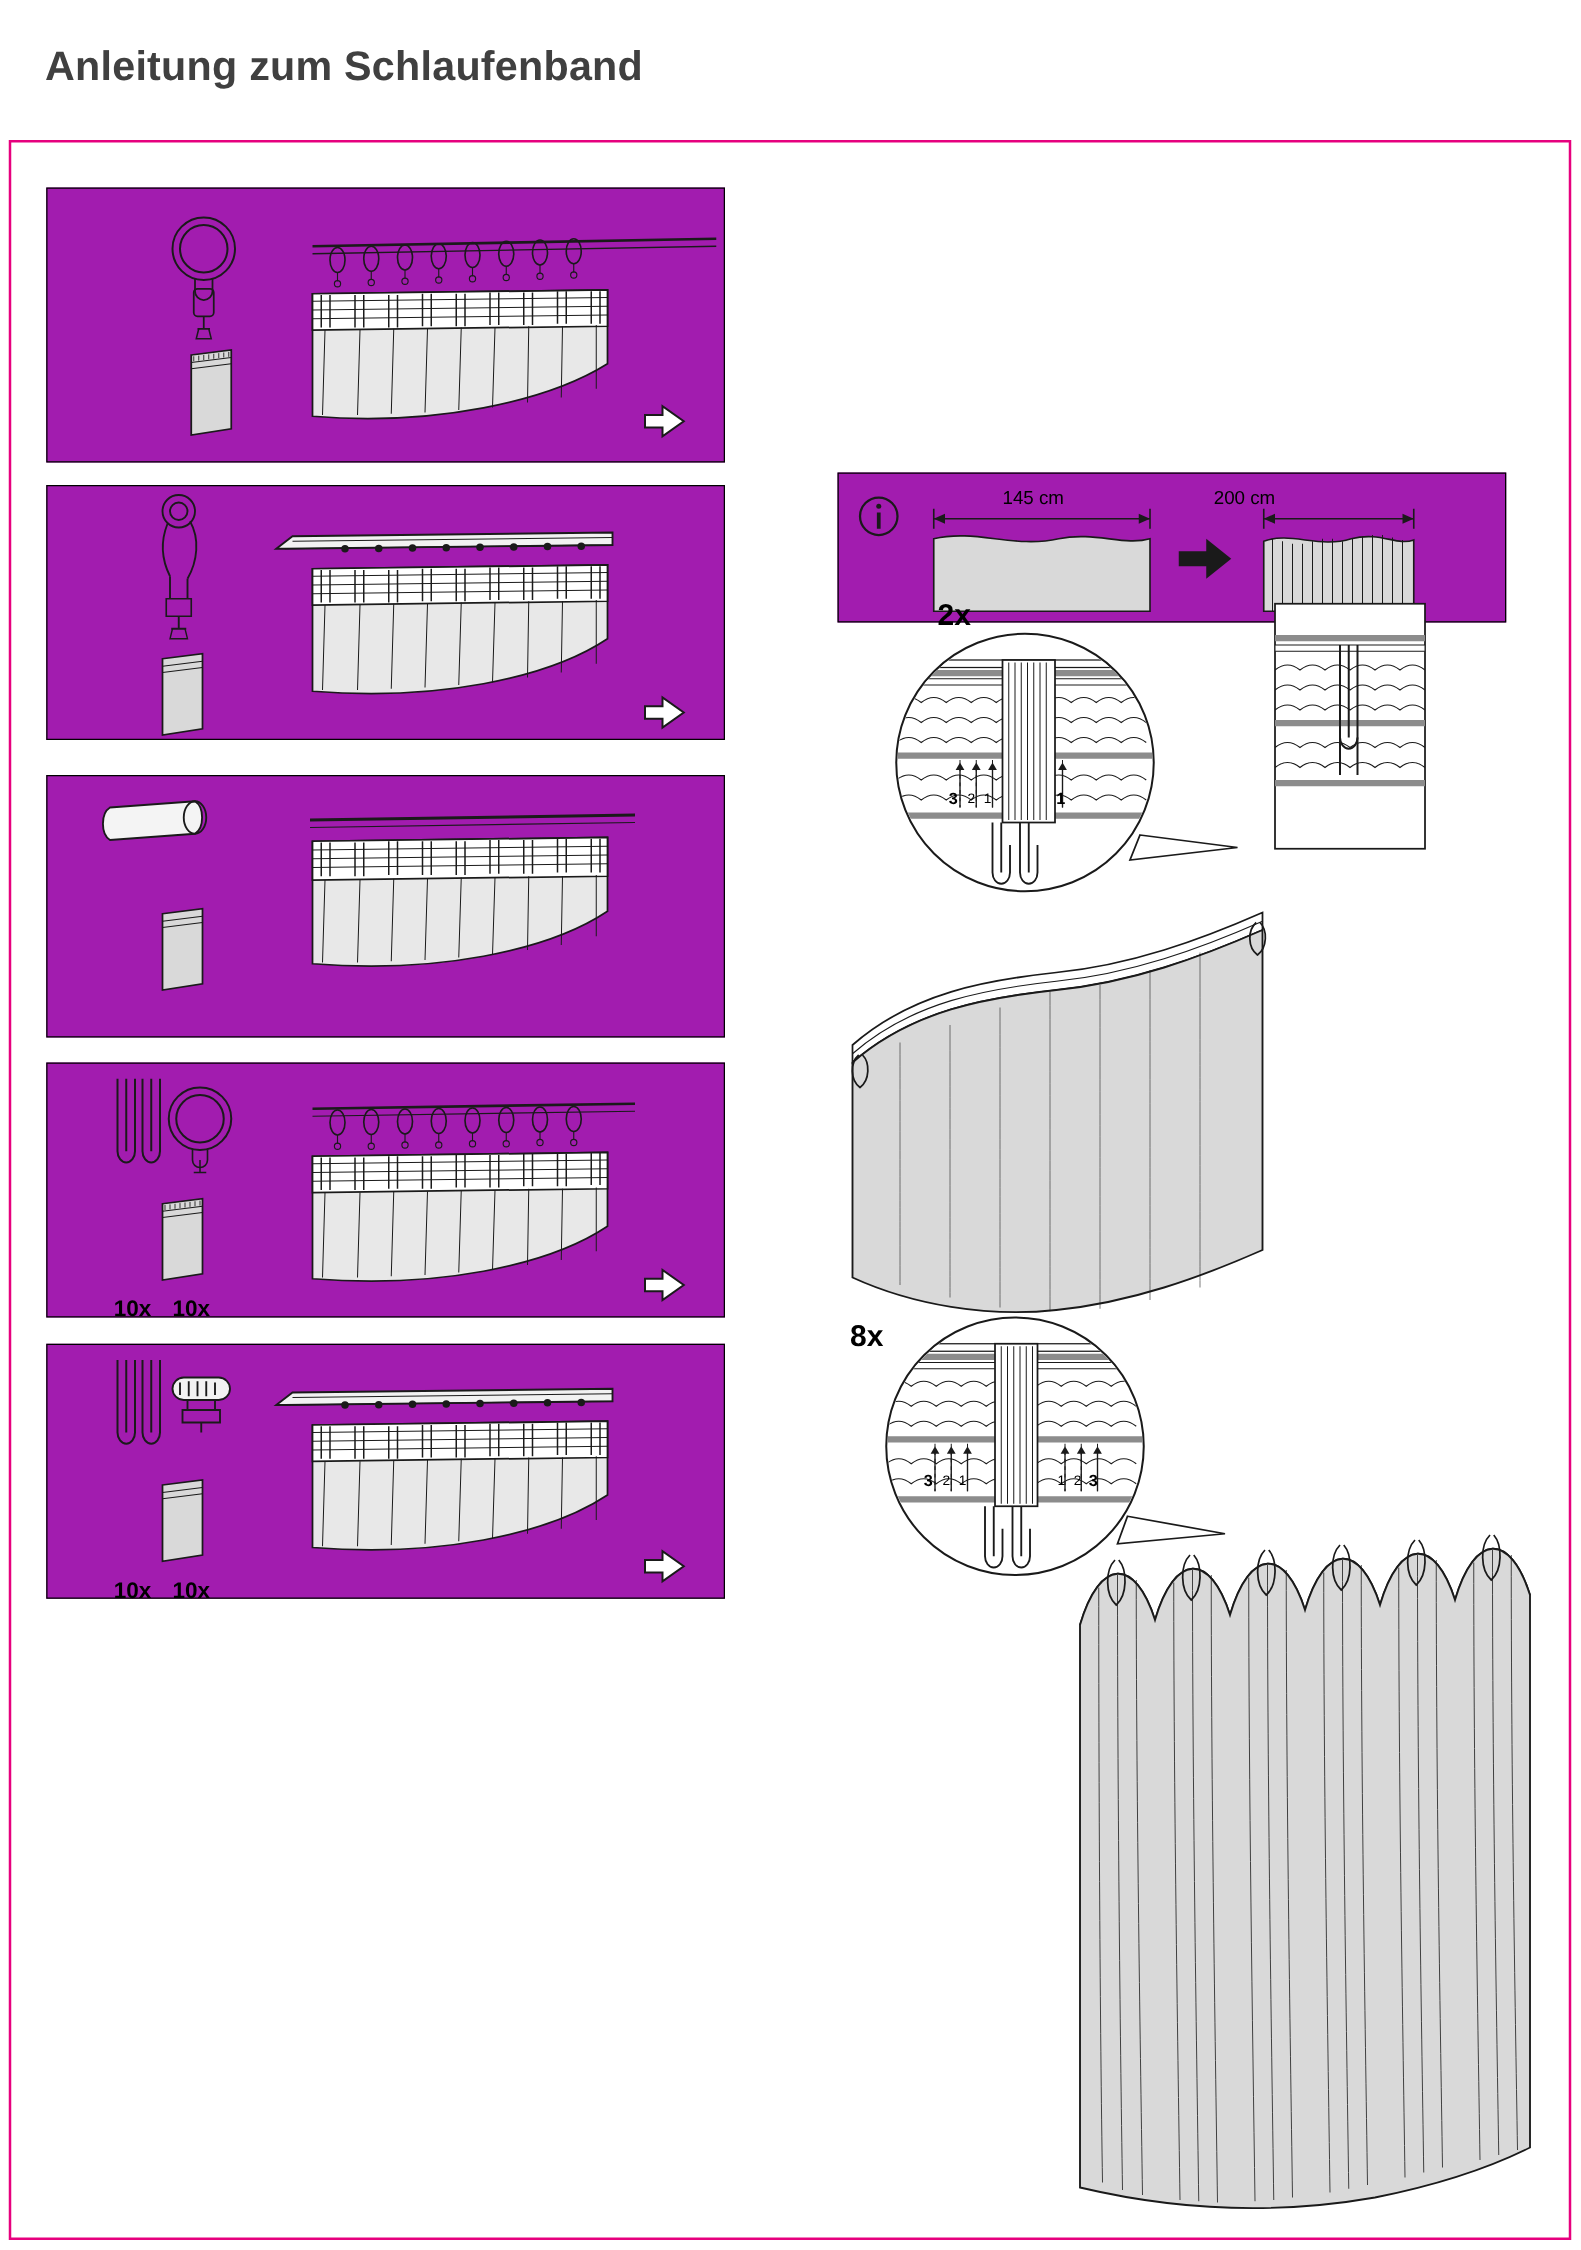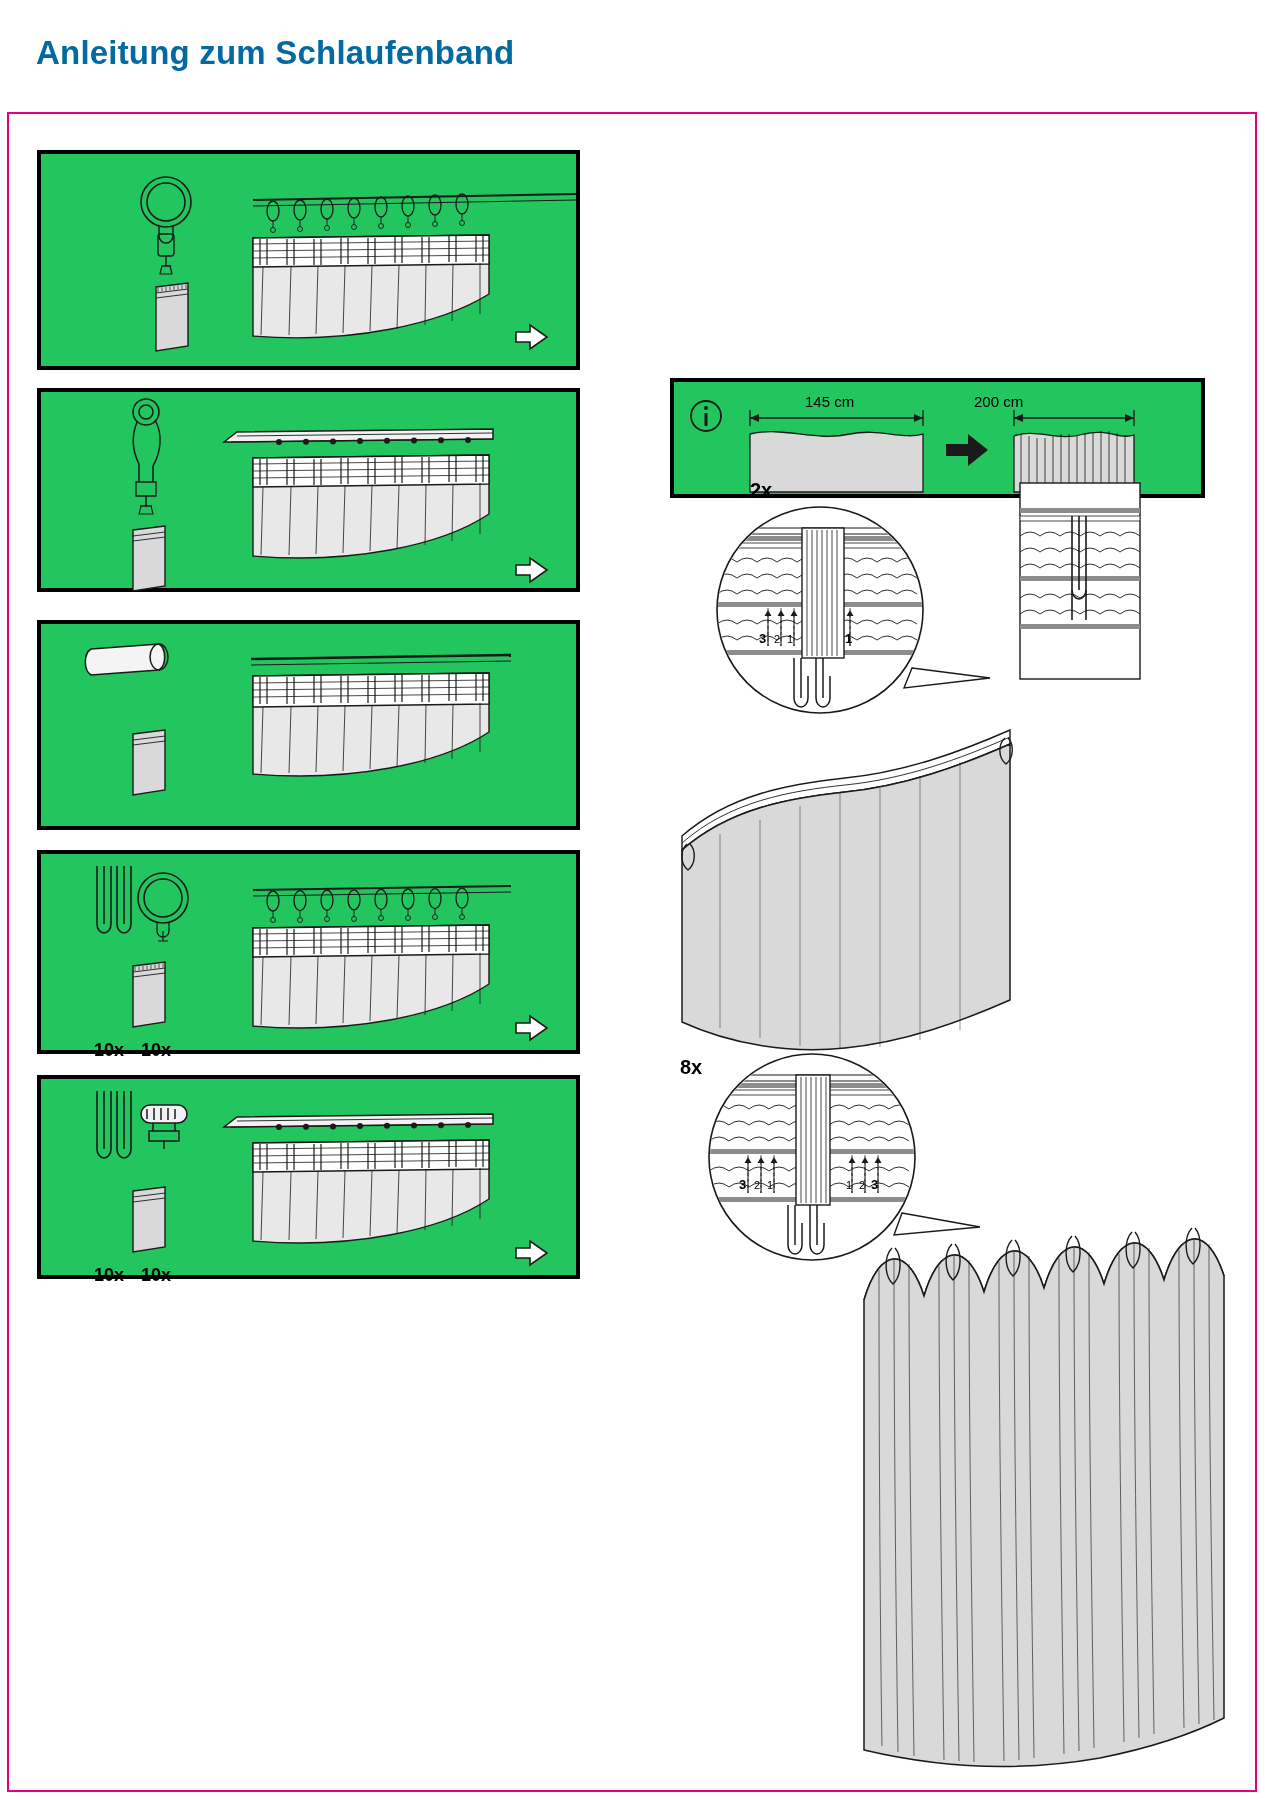--- a/index.html
+++ b/index.html
@@ -15,53 +15,53 @@
     color: #000000;
     overflow: hidden;
   }
   .page-title {
     position: absolute;
     left: 36px;
     top: 34px;
     font-size: 33px;
     font-weight: bold;
     letter-spacing: 0.2px;
-    color: #0369a1;
+    color: #404040;
   }
   .pink-frame {
     position: absolute;
     left: 7px;
     top: 112px;
     width: 1250px;
     height: 1680px;
     border: 2px solid #e6007e;
     box-sizing: border-box;
   }
   .panel {
     position: absolute;
-    border: 4px solid #000000;
+    border: 1px solid #000000;
     box-sizing: border-box;
-    background: #22c55e;
+    background: #a21caf;
   }
   .count-label {
     position: absolute;
     font-size: 18px;
     font-weight: bold;
     color: #000;
     white-space: nowrap;
   }
   .dim-label {
     position: absolute;
     font-size: 15px;
     color: #000;
     white-space: nowrap;
   }
   .mult-label {
     position: absolute;
-    font-size: 20px;
+    font-size: 24px;
     font-weight: bold;
     color: #000;
     white-space: nowrap;
   }
   .tiny-num {
     position: absolute;
     font-size: 11px;
     color: #000;
   }
   .bold-num {

